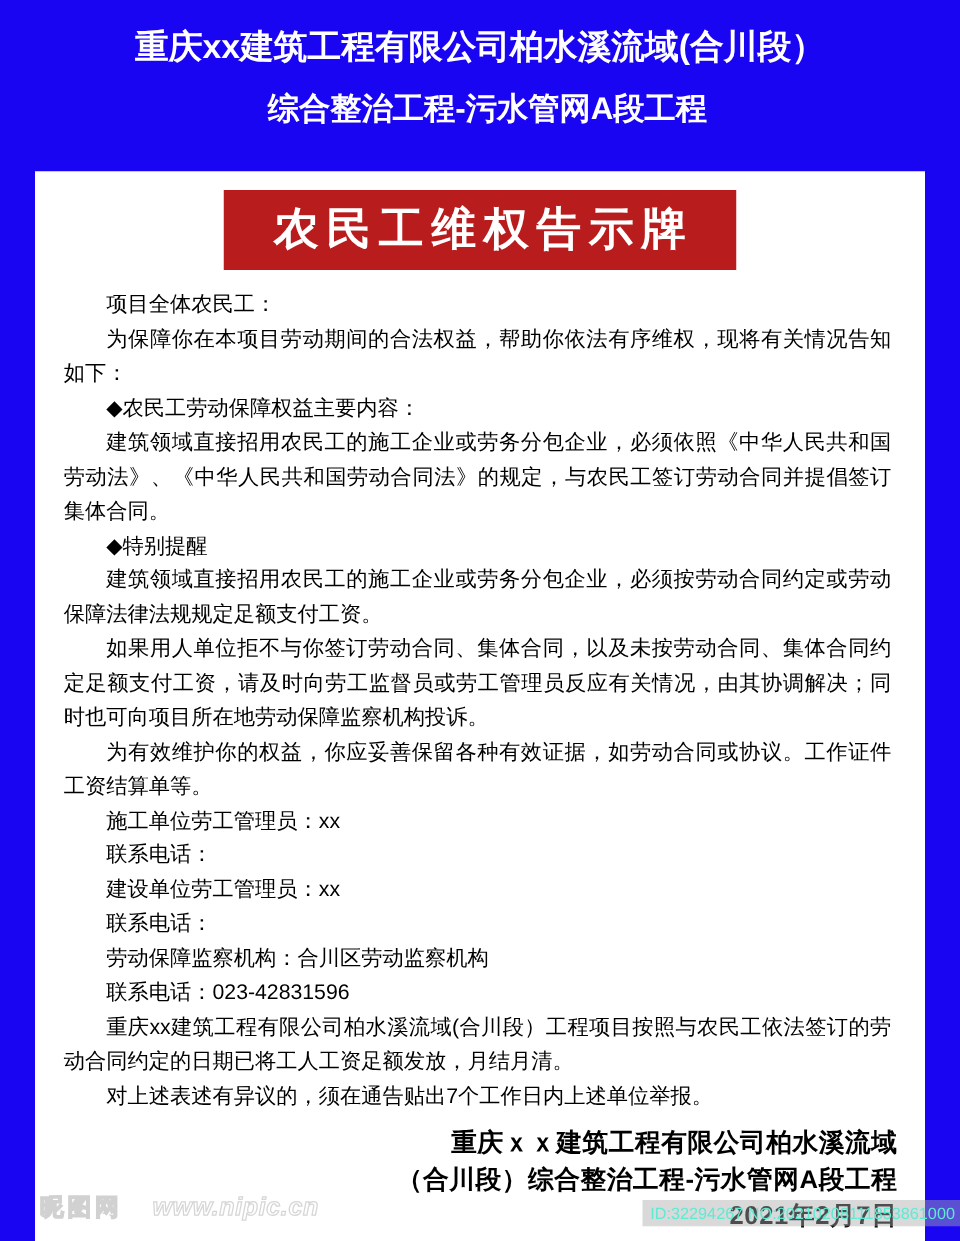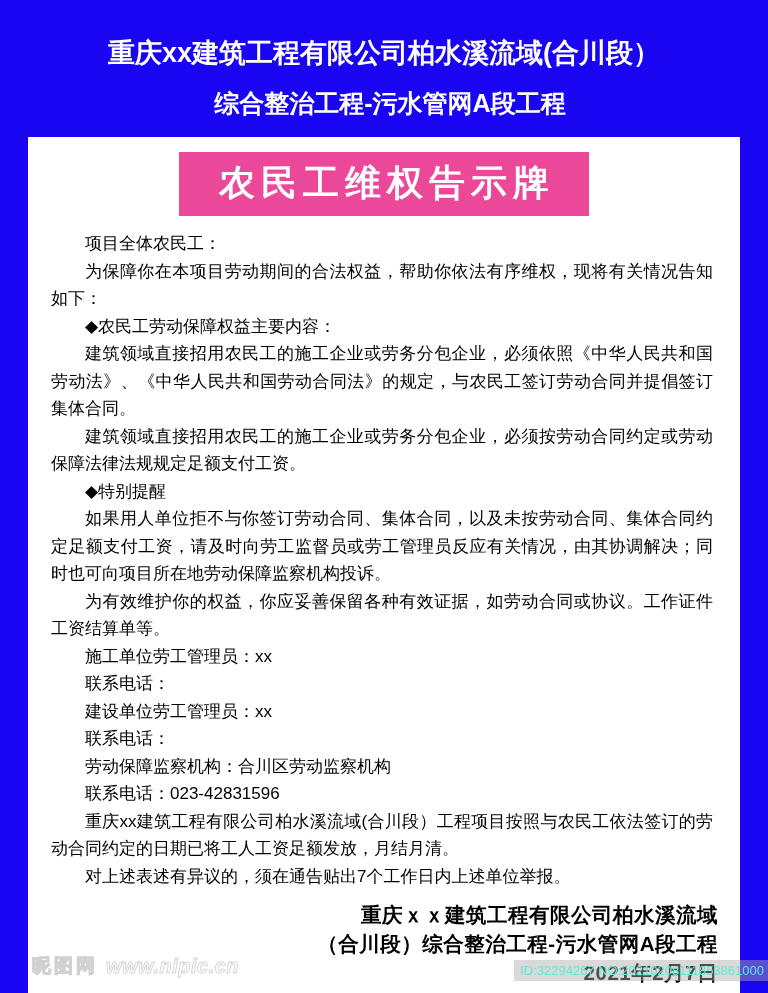--- a/index.html
+++ b/index.html
@@ -22,21 +22,21 @@
   }
 
   
   .header {
     position: absolute;
     left: 0;
     top: 0;
     width: 768px;
     height: 137px;
     box-sizing: border-box;
-    padding-top: 28px;
+    padding-top: 12px;
     text-align: center;
     color: #ffffff;
   }
   .header-line {
     font-size: 27px;
     font-weight: bold;
     line-height: 50px;
     letter-spacing: 0px;
     white-space: nowrap;
     color: #ffffff;
@@ -57,21 +57,21 @@
     box-sizing: border-box;
   }
 
   
   .title-plate-wrap {
     text-align: center;
     padding-top: 15px;
   }
   .title-plate {
     display: inline-block;
-    background: #ec4899;
+    background: #b91c1c;
     color: #ffffff;
     font-size: 36px;
     font-weight: bold;
     letter-spacing: 6px;
     padding: 10px 34px 12px 40px;
     line-height: 1.18;
     white-space: nowrap;
   }
 
   
@@ -118,21 +118,21 @@
     letter-spacing: 0.5px;
   }
 
   
   .wm-logo {
     position: absolute;
     left: 32px;
     bottom: 14px;
     display: flex;
     align-items: center;
-    gap: 8px;
+    gap: 24px;
     opacity: 0.85;
     pointer-events: none;
   }
   .wm-cn {
     font-size: 19px;
     font-weight: bold;
     color: rgba(255,255,255,0.0);
     -webkit-text-stroke: 1.2px #c9c9c9;
     letter-spacing: 3px;
     font-family: "DejaVu Sans", sans-serif;
@@ -174,22 +174,22 @@
 
     <div class="title-plate-wrap">
       <div class="title-plate">农民工维权告示牌</div>
     </div>
 
     <div class="body-text">
       <p class="para">项目全体农民工：</p>
       <p class="para">为保障你在本项目劳动期间的合法权益，帮助你依法有序维权，现将有关情况告知如下：</p>
       <p class="para bullet">◆农民工劳动保障权益主要内容：</p>
       <p class="para">建筑领域直接招用农民工的施工企业或劳务分包企业，必须依照《中华人民共和国劳动法》、《中华人民共和国劳动合同法》的规定，与农民工签订劳动合同并提倡签订集体合同。</p>
+      <p class="para bullet">◆特别提醒</p>
       <p class="para">建筑领域直接招用农民工的施工企业或劳务分包企业，必须按劳动合同约定或劳动保障法律法规规定足额支付工资。</p>
-      <p class="para bullet">◆特别提醒</p>
       <p class="para">如果用人单位拒不与你签订劳动合同、集体合同，以及未按劳动合同、集体合同约定足额支付工资，请及时向劳工监督员或劳工管理员反应有关情况，由其协调解决；同时也可向项目所在地劳动保障监察机构投诉。</p>
       <p class="para">为有效维护你的权益，你应妥善保留各种有效证据，如劳动合同或协议。工作证件工资结算单等。</p>
 
       <p class="para contact">施工单位劳工管理员：xx</p>
       <p class="para contact">联系电话：</p>
       <p class="para contact">建设单位劳工管理员：xx</p>
       <p class="para contact">联系电话：</p>
       <p class="para contact">劳动保障监察机构：合川区劳动监察机构</p>
       <p class="para contact">联系电话：023-42831596</p>
 

